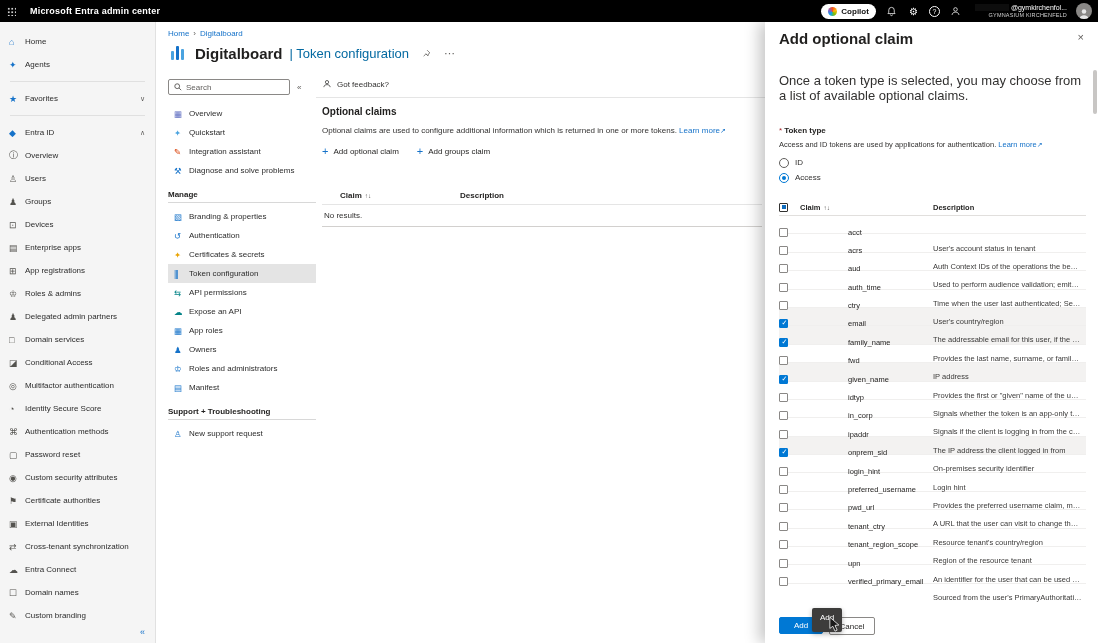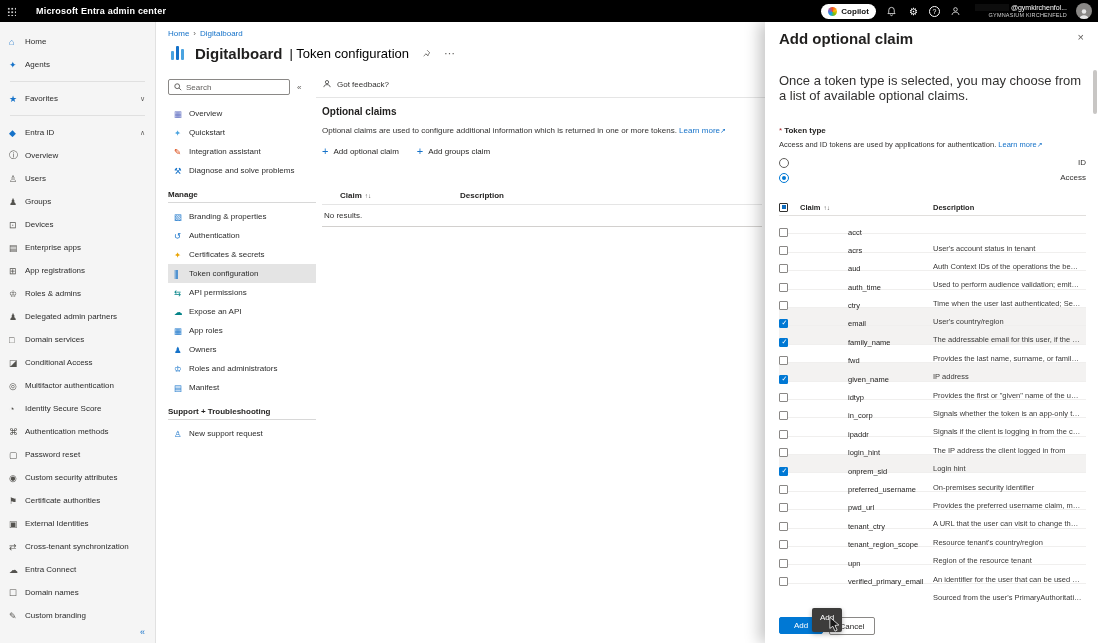--- a/index.html
+++ b/index.html
@@ -5,21 +5,21 @@
   html,body{margin:0;padding:0;width:1098px;height:643px;overflow:hidden;
     font-family:"Liberation Sans",sans-serif;background:#fff;color:#323130;}
   *{box-sizing:border-box;}
 
   
   .topbar{position:absolute;left:0;top:0;width:1098px;height:22px;background:#000;color:#fff;
     display:flex;align-items:center;z-index:60;}
   .waffle{width:22px;height:22px;display:flex;align-items:center;justify-content:center;cursor:pointer;}
   .waffle .dots{width:9px;height:9px;
     background-image:radial-gradient(#cfcfcf 0.8px,transparent 1px);background-size:3.5px 3.5px;}
-  .tb-title{font-size:9px;font-weight:600;margin-left:14px;letter-spacing:.2px;}
+  .tb-title{font-size:9px;font-weight:600;margin-left:8px;letter-spacing:.2px;}
   .tb-search{position:absolute;left:308px;top:4px;width:348px;height:14px;background:#3b3a39;
     border:1px solid #7a7a7a;border-radius:3px;display:flex;align-items:center;padding:0 6px;gap:5px;}
   .tb-search span{font-size:7.5px;color:#c8c6c4;}
   .tb-right{position:absolute;right:6px;top:0;height:22px;display:flex;align-items:center;gap:9px;}
   .copilot{background:#fff;color:#111;border-radius:8px;height:15px;display:flex;align-items:center;
     gap:4px;padding:0 7px;font-size:8px;font-weight:700;}
   .cp-ic{width:9px;height:9px;border-radius:50%;
     background:conic-gradient(#f35325,#ffba08,#81bc06,#05a6f0,#8661c5,#f35325);}
   .tb-ic{font-size:10px;color:#fff;display:flex;align-items:center;justify-content:center;width:13px;height:13px;}
   .qm{border:1px solid #fff;border-radius:50%;width:11px;height:11px;font-size:7px;}
@@ -44,21 +44,21 @@
   .breadcrumb{position:absolute;left:12px;top:7px;font-size:8px;}
   .breadcrumb a{color:#1572c9;text-decoration:none;cursor:pointer;}
   .bc-sep{color:#605e5c;margin:0 4px;font-size:8px;}
   .title-row{position:absolute;left:12px;top:21px;display:flex;align-items:center;gap:7px;}
   .app-ic{width:20px;height:20px;display:flex;align-items:flex-end;gap:2px;padding:3px 3px;}
   .app-ic i{width:3px;background:#1572c9;border-radius:1px;}
   .app-ic i:nth-child(1){height:9px;background:#4aa3e0;}
   .app-ic i:nth-child(2){height:14px;}
   .app-ic i:nth-child(3){height:11px;background:#4aa3e0;}
   .pg-title{font-size:15px;font-weight:700;color:#201f1e;}
-  .pg-sub{font-size:13px;color:#000000;}
+  .pg-sub{font-size:13px;color:#0369a1;}
   .pin{color:#605e5c;margin-left:6px;}
   .ellipsis{font-size:11px;color:#605e5c;margin-left:6px;cursor:pointer;}
 
   
   .sn-search{position:absolute;left:12px;top:57px;width:122px;height:16px;border:1px solid #8a8886;
     border-radius:2px;display:flex;align-items:center;gap:4px;padding:1px 5px;background:#fff;}
   .sn-search span{font-size:8px;color:#605e5c;}
   .sn-collapse{position:absolute;left:141px;top:61px;font-size:8px;color:#605e5c;cursor:pointer;}
   .subnav{position:absolute;left:12px;top:82px;width:148px;}
   .sn-item{display:flex;align-items:center;height:19px;padding:0 6px;font-size:8px;color:#2b2b2b;cursor:pointer;}
@@ -89,21 +89,21 @@
     box-shadow:-6px 0 14px rgba(0,0,0,.22);padding:8px 12px 0 14px;}
   .p-title-row{display:flex;align-items:flex-start;justify-content:space-between;}
   .p-title{font-size:15px;font-weight:700;color:#201f1e;}
   .p-close{font-size:11px;color:#605e5c;cursor:pointer;line-height:1;padding:2px;}
   .p-intro{margin-top:26px;font-size:13px;color:#323130;}
   .p-token-label{margin-top:23px;font-size:8px;font-weight:700;color:#201f1e;}
   .req{color:#a4262c;margin-right:2px;font-weight:400;}
   .p-help{margin-top:5px;font-size:7.5px;color:#323130;}
   .p-help a{color:#1572c9;text-decoration:none;cursor:pointer;}
   .radios{margin-top:6px;}
-  .radio-row{display:flex;align-items:center;gap:6px;height:15px;cursor:pointer;font-size:8px;justify-content:space-between;}
+  .radio-row{display:flex;align-items:center;gap:6px;height:15px;cursor:pointer;font-size:8px;}
   .radio{width:10px;height:10px;border:1px solid #605e5c;border-radius:50%;position:relative;flex:none;background:#fff;}
   .radio-row.selected .radio{border-color:#0078d4;}
   .radio-row.selected .radio::after{content:"";position:absolute;inset:2px;border-radius:50%;background:#0078d4;}
   .p-table{margin-top:14px;}
   .p-thead{display:grid;grid-template-columns:21px 133px 1fr;align-items:center;height:17px;
     border-bottom:1px solid #e1dfdd;font-size:7.5px;font-weight:700;color:#201f1e;}
   .cb{width:9px;height:9px;border:1px solid #8a8886;border-radius:1px;background:#fff;position:relative;display:inline-block;cursor:pointer;}
   .cb.indet{border-color:#323130;}
   .cb.indet::after{content:"";position:absolute;inset:1.5px;background:#0f6cbd;}
   .claim-row{display:grid;grid-template-columns:21px 133px 1fr;align-items:center;height:18.4px;
@@ -526,29 +526,29 @@
       <div class="claim-row">
         <span class="cb"></span>
         <span class="cname">in_corp</span>
         <span class="cdesc">Signals if the client is logging in from the corporate netw...</span>
       </div>
       <div class="claim-row">
         <span class="cb"></span>
         <span class="cname">ipaddr</span>
         <span class="cdesc">The IP address the client logged in from</span>
       </div>
+      <div class="claim-row checked">
+        <span class="cb"></span>
+        <span class="cname">onprem_sid</span>
+        <span class="cdesc">On-premises security identifier</span>
+      </div>
       <div class="claim-row">
         <span class="cb"></span>
         <span class="cname">login_hint</span>
         <span class="cdesc">Login hint</span>
-      </div>
-      <div class="claim-row checked">
-        <span class="cb"></span>
-        <span class="cname">onprem_sid</span>
-        <span class="cdesc">On-premises security identifier</span>
       </div>
       <div class="claim-row">
         <span class="cb"></span>
         <span class="cname">preferred_username</span>
         <span class="cdesc">Provides the preferred username claim, making it easier f...</span>
       </div>
       <div class="claim-row">
         <span class="cb"></span>
         <span class="cname">pwd_url</span>
         <span class="cdesc">A URL that the user can visit to change their password</span>

